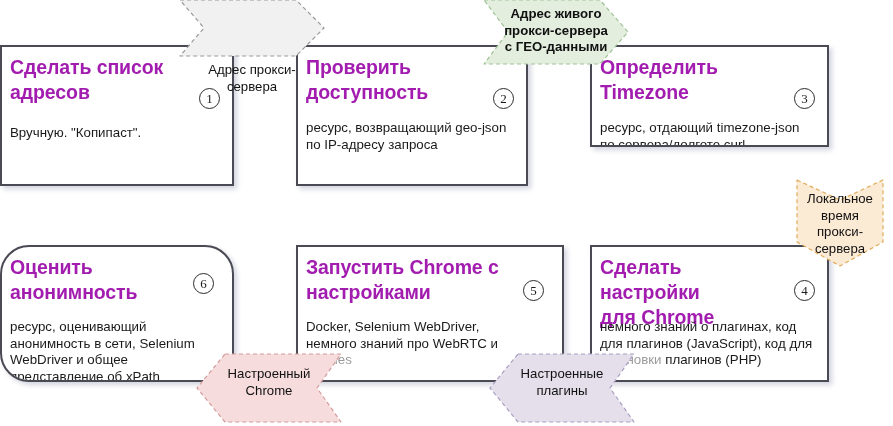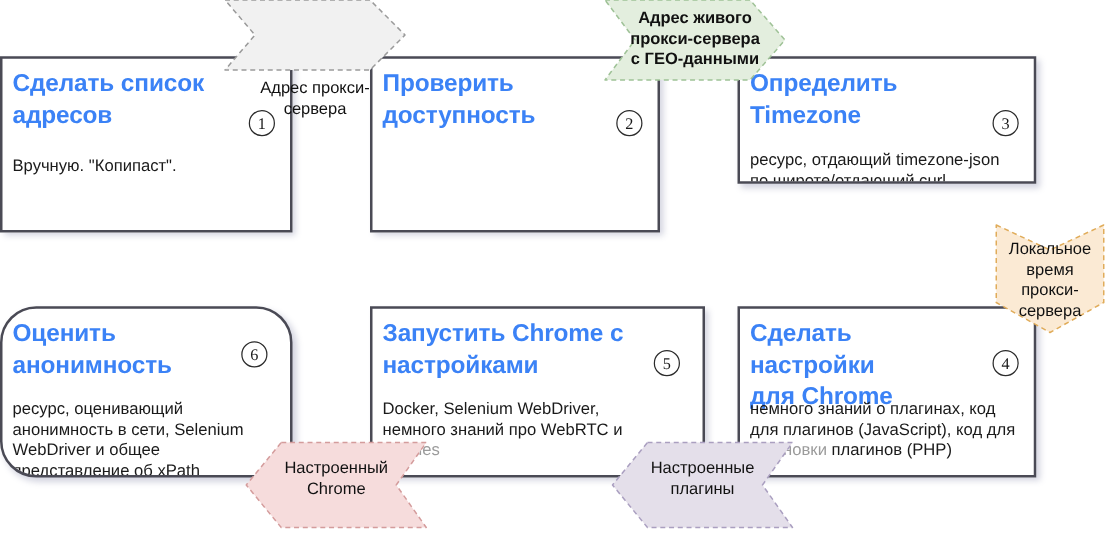--- a/index.html
+++ b/index.html
@@ -35,21 +35,21 @@
   }
   .card-title {
     position: absolute;
     left: 8px;
     top: 8px;
     right: 44px;
     font-size: 19.5px;
     font-weight: bold;
     line-height: 25px;
     letter-spacing: -0.1px;
-    color: #3b82f6;
+    color: #a21caf;
     white-space: pre-line;
   }
   .card-body {
     position: absolute;
     left: 8px;
     right: 10px;
     font-size: 13.3px;
     line-height: 16.5px;
     color: #1a1a1a;
     white-space: pre-line;
@@ -138,28 +138,30 @@
     <div class="card-title">Сделать список
 адресов</div>
     <div class="badge">1</div>
     <div class="card-body">Вручную. "Копипаст".</div>
   </div>
 
   <div class="card" id="card-2">
     <div class="card-title">Проверить
 доступность</div>
     <div class="badge">2</div>
+    <div class="card-body">ресурс, возвращающий geo-json
+по IP-адресу запроса</div>
   </div>
 
   <div class="card" id="card-3">
     <div class="card-title">Определить
 Timezone</div>
     <div class="badge">3</div>
     <div class="card-body">ресурс, отдающий timezone-json
-по широте/отдающий curl</div>
+по сервера/долготе curl</div>
   </div>
 
   <div class="card" id="card-6">
     <div class="card-title">Оценить
 анонимность</div>
     <div class="badge">6</div>
     <div class="card-body">ресурс, оценивающий
 анонимность в сети, Selenium
 WebDriver и общее
 представление об xPath</div>

